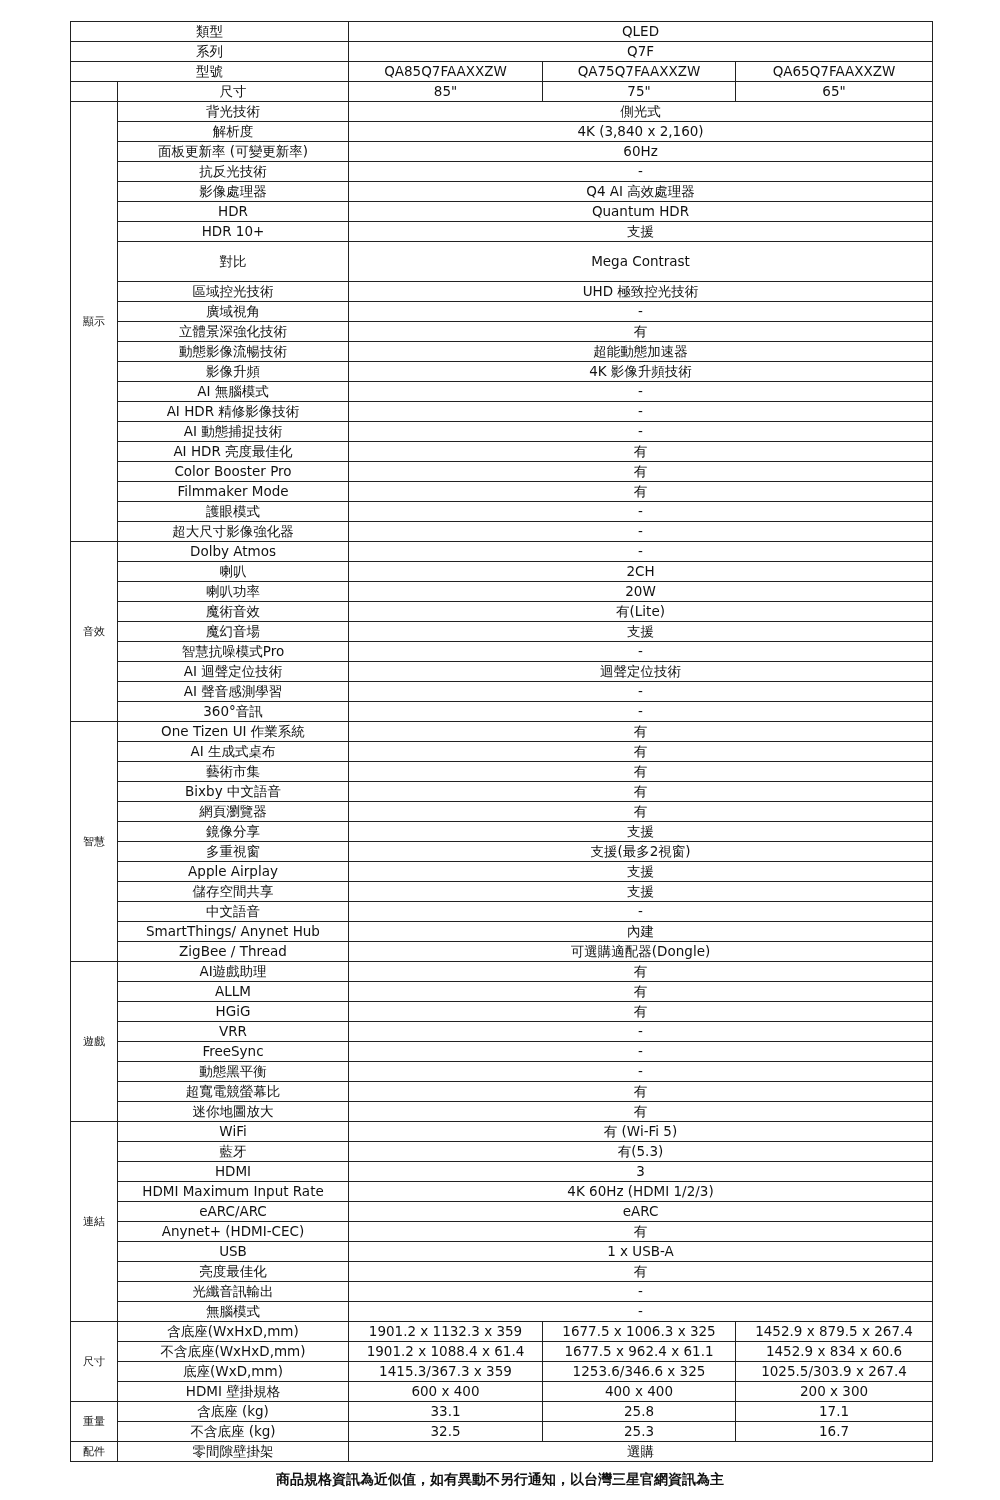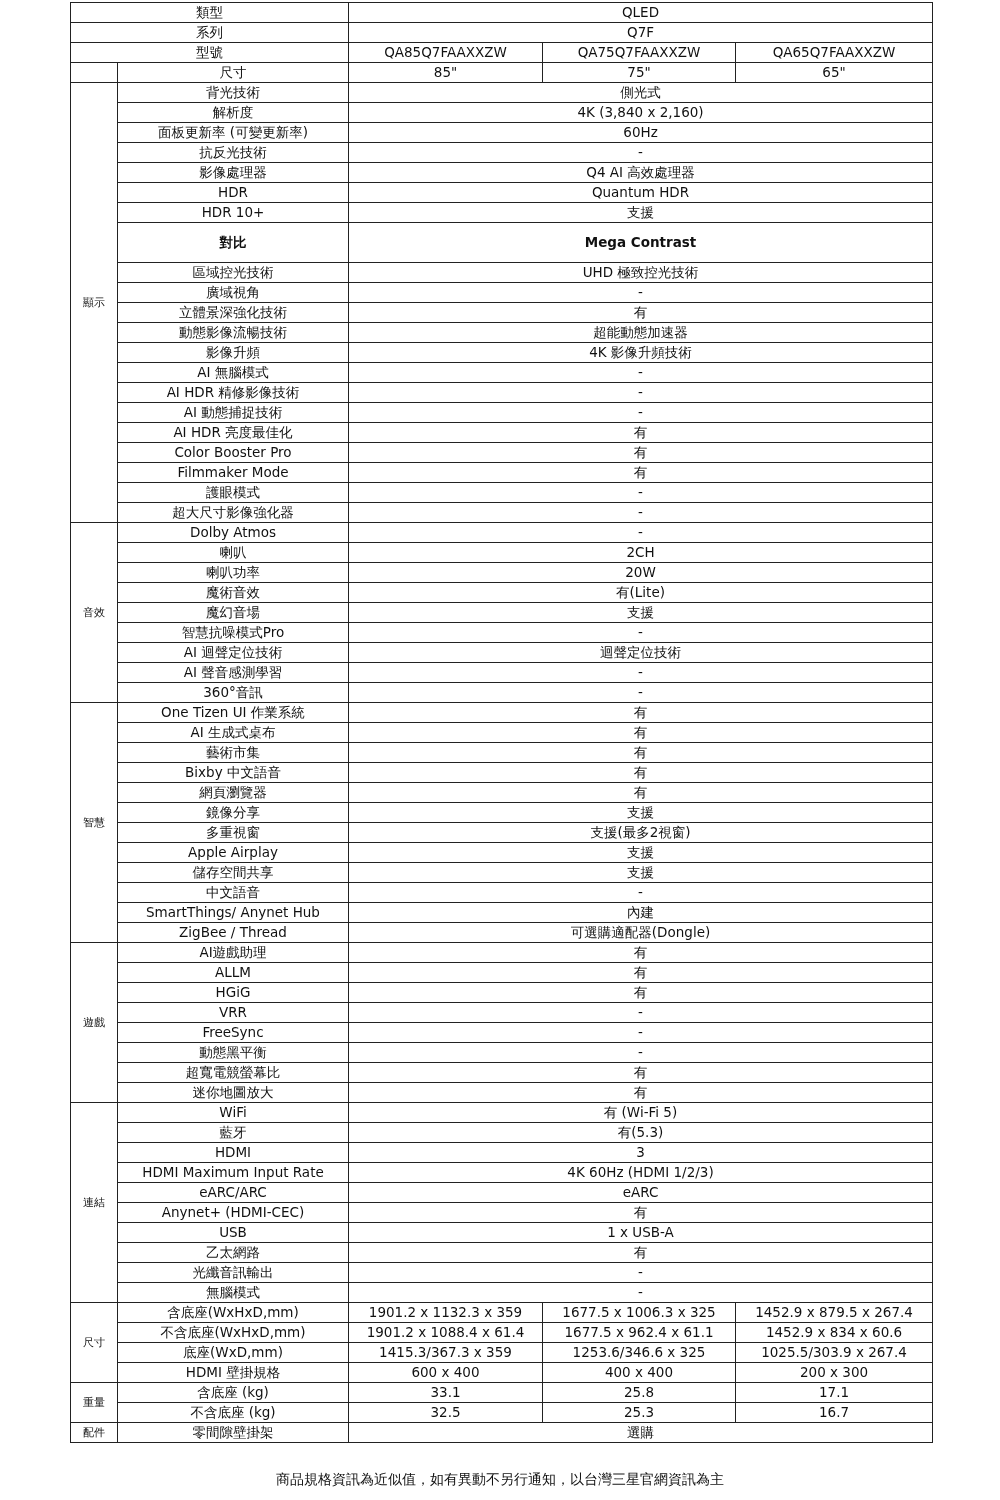--- a/index.html
+++ b/index.html
@@ -1,26 +1,26 @@
 <!DOCTYPE html>
 <html><head>
 <meta charset="utf-8">
 <style>
   html, body { margin: 0; padding: 0; background: #ffffff; }
   body { width: 1000px; height: 1500px; position: relative; font-family: "DejaVu Sans", "Liberation Sans", sans-serif; color: #111; }
-  #spec { position: absolute; left: 70px; top: 2px; border-collapse: collapse; table-layout: fixed; width: 862px; }
+  #spec { position: absolute; left: 70px; top: 21px; border-collapse: collapse; table-layout: fixed; width: 862px; }
   #spec td { border: 1.5px solid #222; text-align: center; vertical-align: middle; font-size: 13.5px; line-height: 17px; height: 17px; padding: 1px 2px; white-space: nowrap; overflow: hidden; }
   #spec td.cat { font-size: 11px; }
-  #spec tr.tall td { height: 37px; font-weight: bold; }
+  #spec tr.tall td { height: 37px; }
   col.c-cat { width: 47px; }
   col.c-label { width: 231px; }
   col.c-m1 { width: 194px; }
   col.c-m2 { width: 193px; }
   col.c-m3 { width: 197px; }
-  .footnote { position: absolute; left: 0; width: 1000px; top: 1471px; text-align: center; font-size: 14px; font-weight: normal; color: #111; }
+  .footnote { position: absolute; left: 0; width: 1000px; top: 1471px; text-align: center; font-size: 14px; font-weight: bold; color: #111; }
 </style>
 </head>
 <body>
 
 <table id="spec">
   <colgroup>
     <col class="c-cat">
       <col class="c-label">
       <col class="c-m1">
       <col class="c-m2">
@@ -275,21 +275,21 @@
       </tr>
       <tr>
         <td>Anynet+ (HDMI-CEC)</td>
         <td colspan="3">有</td>
       </tr>
       <tr>
         <td>USB</td>
         <td colspan="3">1 x USB-A</td>
       </tr>
       <tr>
-        <td>乙太網路</td>
+        <td>亮度最佳化</td>
         <td colspan="3">有</td>
       </tr>
       <tr>
         <td>光纖音訊輸出</td>
         <td colspan="3">-</td>
       </tr>
       <tr>
         <td>無腦模式</td>
         <td colspan="3">-</td>
       </tr>

